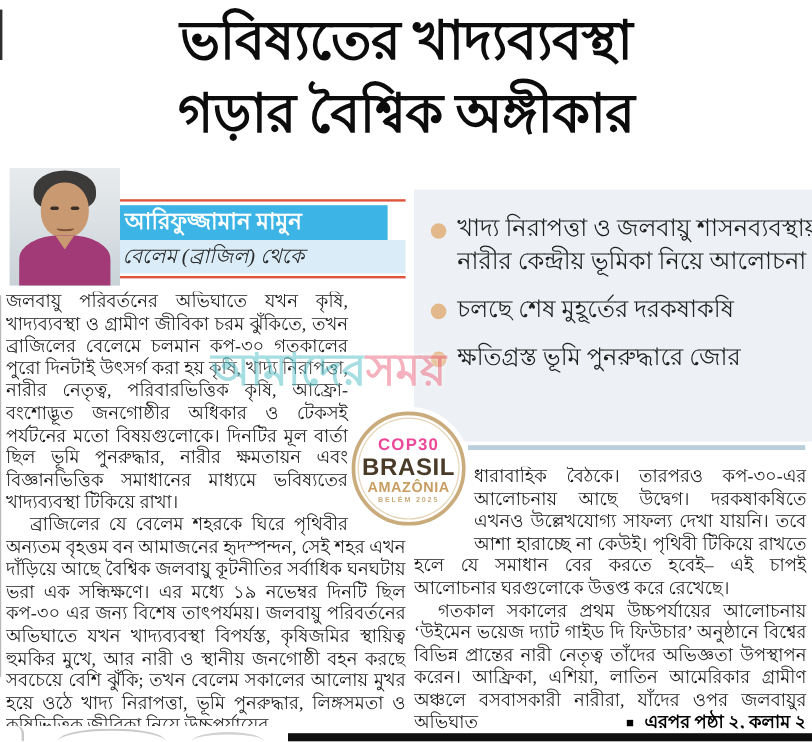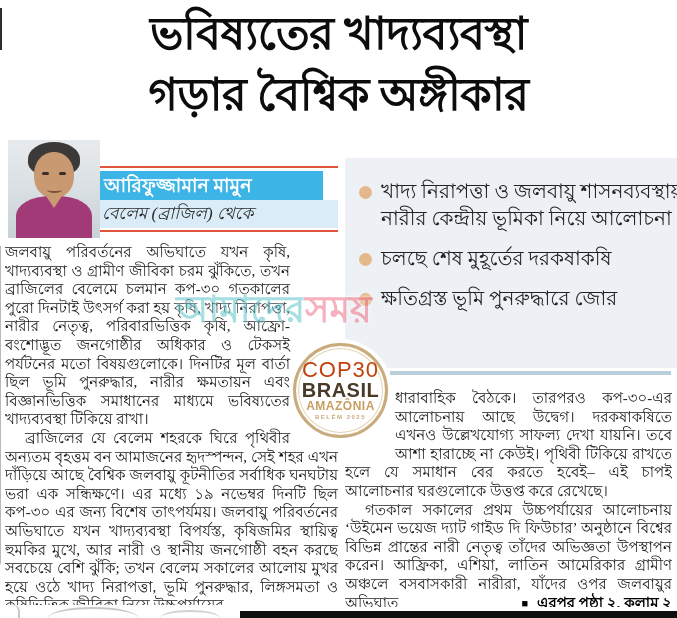--- a/index.html
+++ b/index.html
@@ -48,21 +48,21 @@
   .badge-spacer-left  { float:right; width:48px; height:98px; margin-top:100px; }
   .badge-spacer-right { float:left;  width:50px; height:56px; }
   .continuation { float:right; font-weight:700; color:#000; }
   .cont-square { font-size:11px; margin-right:5px; position:relative; top:-1px; }
 
   
   .badge { position:absolute; left:293px; top:343px; width:95px; height:95px; border-radius:50%;
            background:#ffffff; border:3px solid #c9ab7c; box-shadow:0 0 0 4px #ffffff, inset 0 0 0 2px #fff, inset 0 0 0 3px #e4d3b4;
            display:flex; flex-direction:column; align-items:center; justify-content:center; z-index:5; text-align:center;
            font-family:"Liberation Sans","DejaVu Sans",sans-serif; }
-  .badge .cop { font-size:22px; line-height:20px; color:#c2410c; font-weight:400; letter-spacing:1px; }
+  .badge .cop { font-size:14px; line-height:20px; color:#ec4899; font-weight:700; letter-spacing:1px; }
   .badge .brasil { font-size:20px; line-height:20px; color:#4a3b28; font-weight:700; letter-spacing:0.5px; }
   .badge .amazonia { font-size:12px; line-height:13px; color:#c89d62; font-weight:700; letter-spacing:0.5px; }
   .badge .belem { font-size:6px; line-height:8px; color:#c9ab7c; letter-spacing:1.5px; font-weight:700; }
 
   
   .watermark { position:absolute; left:176px; top:290px; z-index:6; font-weight:700; font-size:37px; line-height:40px;
                opacity:0.55; pointer-events:none; white-space:nowrap;
                text-shadow:0 0 2px #ffffff, 0 0 4px #ffffff; }
   .wm-1 { color:#5fc4cc; } .wm-2 { color:#ee7288; }
 

